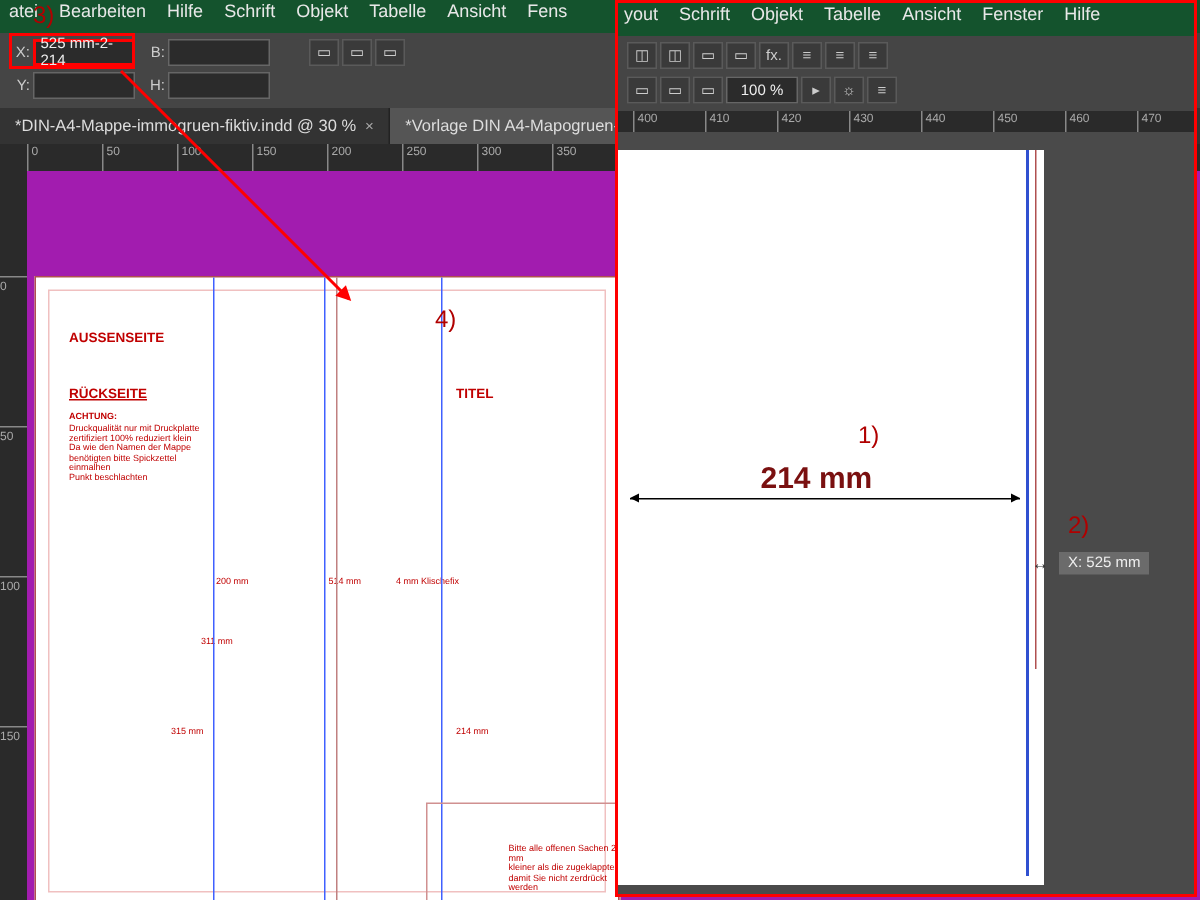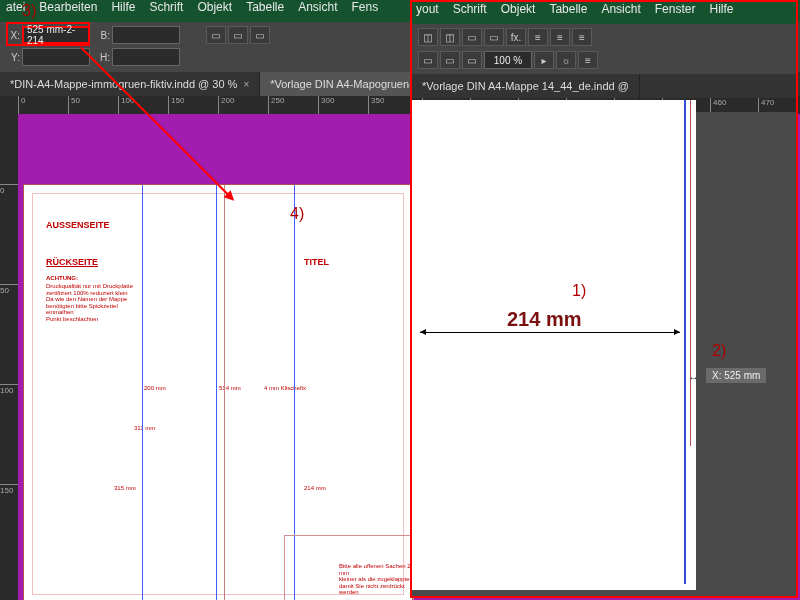--- a/index.html
+++ b/index.html
@@ -184,25 +184,20 @@
       <div class="icon-btn">▭</div>
       <div class="icon-btn">▭</div>
       <div class="icon-btn">▭</div>
       <div class="zoom-box">100 %</div>
       <div class="icon-btn">▸</div>
       <div class="icon-btn">☼</div>
       <div class="icon-btn">≡</div>
     </div>
   </div>
 
-  <div class="tabbar">
-    <div class="tab">
-      <span>*Vorlage DIN A4-Mappe 14_44_de.indd @</span>
-    </div>
-  </div>
 
   <div class="ruler-h" style="height:14px;">
     <div class="tick" style="left:10px">400</div>
     <div class="tick" style="left:58px">410</div>
     <div class="tick" style="left:106px">420</div>
     <div class="tick" style="left:154px">430</div>
     <div class="tick" style="left:202px">440</div>
     <div class="tick" style="left:250px">450</div>
     <div class="tick" style="left:298px">460</div>
     <div class="tick" style="left:346px">470</div>

